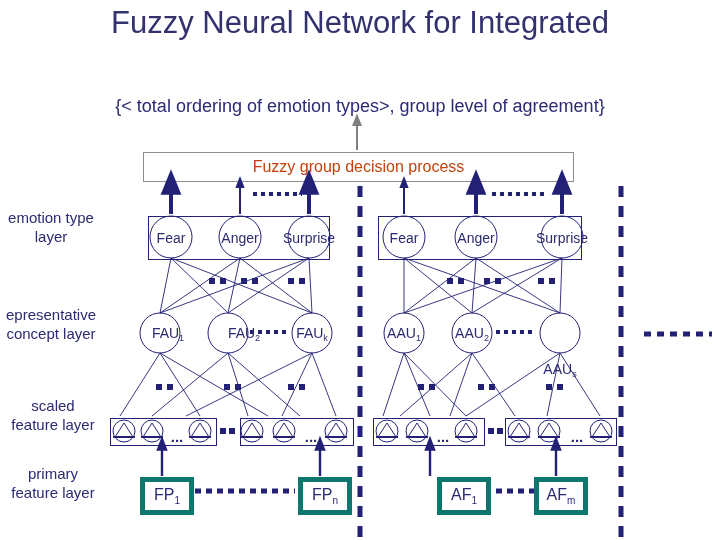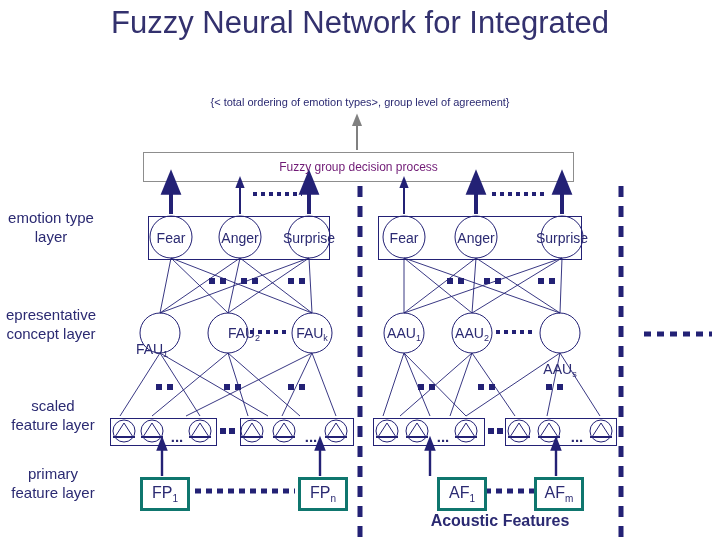--- a/index.html
+++ b/index.html
@@ -10,47 +10,47 @@
   }
   #stage{position:absolute;left:0;top:0;width:660px;height:540px;}
   svg#net{position:absolute;left:0;top:0;width:720px;height:540px;}
 
   .title{
     position:absolute;left:0;top:4px;width:720px;text-align:center;
     font-size:31px;line-height:38px;color:#33316e;letter-spacing:0px;
   }
   .subtitle{
     position:absolute;left:0;top:96px;width:720px;text-align:center;
-    font-size:11px;color:#2b2a72;
+    font-size:18px;color:#2b2a72;
   }
   .fgdp-box{
     position:absolute;left:143px;top:152px;width:429px;height:28px;
     border:1px solid #8d8d8d;background:#ffffff;
     display:flex;align-items:center;justify-content:center;
-    font-size:12px;color:#701a75;
+    font-size:16px;color:#c2410c;
   }
   .emo-box{
     position:absolute;top:216px;height:42px;
     border:1px solid #232175;background:transparent;
   }
   .side-label{
     position:absolute;text-align:center;font-size:15px;color:#2b2a72;
     line-height:19px;
   }
   .bottom-label{
     position:absolute;text-align:center;font-size:16px;color:#2b2a72;
     font-weight:bold;
   }
   .node-text{
     position:absolute;font-size:14px;color:#2b2a72;white-space:nowrap;
     transform:translate(-50%,-50%);
   }
   .node-text sub{font-size:9px;}
   .fp-box{
-    position:absolute;border:3px solid #0f766e;background:#fff;
+    position:absolute;border:5px solid #0f766e;background:#fff;
     display:flex;align-items:center;justify-content:center;
     font-size:16px;color:#2b2a72;
   }
   .fp-box sub{font-size:10px;}
   .sf-box{
     position:absolute;border:1px solid #232175;background:transparent;
   }
 </style>
 </head>
 <body>
@@ -305,21 +305,21 @@
   </svg>
 
   <div class="node-text" style="left:171px;top:238px;">Fear</div>
   <div class="node-text" style="left:240px;top:238px;">Anger</div>
   <div class="node-text" style="left:309px;top:238px;">Surprise</div>
 
   <div class="node-text" style="left:404px;top:238px;">Fear</div>
   <div class="node-text" style="left:476px;top:238px;">Anger</div>
   <div class="node-text" style="left:562px;top:238px;">Surprise</div>
 
-  <div class="node-text" style="left:152px;top:334px;margin-top:16px;"><span>FAU</span><sub>1</sub></div>
+  <div class="node-text" style="left:168px;top:334px;"><span>FAU</span><sub>1</sub></div>
   <div class="node-text" style="left:244px;top:334px;"><span>FAU</span><sub>2</sub></div>
   <div class="node-text" style="left:312px;top:334px;"><span>FAU</span><sub>k</sub></div>
 
   <div class="node-text" style="left:404px;top:334px;"><span>AAU</span><sub>1</sub></div>
   <div class="node-text" style="left:472px;top:334px;"><span>AAU</span><sub>2</sub></div>
   <div class="node-text" style="left:560px;top:334px;margin-top:36px;"><span>AAU</span><sub>s</sub></div>
 
   <div class="node-text" style="left:177px;top:436px;font-size:15px;font-weight:bold;">...</div>
   <div class="node-text" style="left:311px;top:436px;font-size:15px;font-weight:bold;">...</div>
   <div class="node-text" style="left:443px;top:436px;font-size:15px;font-weight:bold;">...</div>
@@ -331,21 +331,20 @@
   <div class="fp-box" style="left:298px;top:477px;width:44px;height:28px;">
     <span><span>FP</span><sub>n</sub></span>
   </div>
   <div class="fp-box" style="left:398px;top:477px;width:44px;height:28px;margin-left:39px;">
     <span><span>AF</span><sub>1</sub></span>
   </div>
   <div class="fp-box" style="left:534px;top:477px;width:44px;height:28px;">
     <span><span>AF</span><sub>m</sub></span>
   </div>
 
-  <div class="bottom-label" style="left:400px;top:512px;width:200px;">Acoustic Features</div>
 
   <div class="side-label" style="left:-14px;top:208px;width:130px;">
     <div>emotion type</div>
     <div>layer</div>
   </div>
   <div class="side-label" style="left:-14px;top:305px;width:130px;">
     <div>epresentative</div>
     <div>concept layer</div>
   </div>
   <div class="side-label" style="left:-8px;top:396px;width:122px;">

